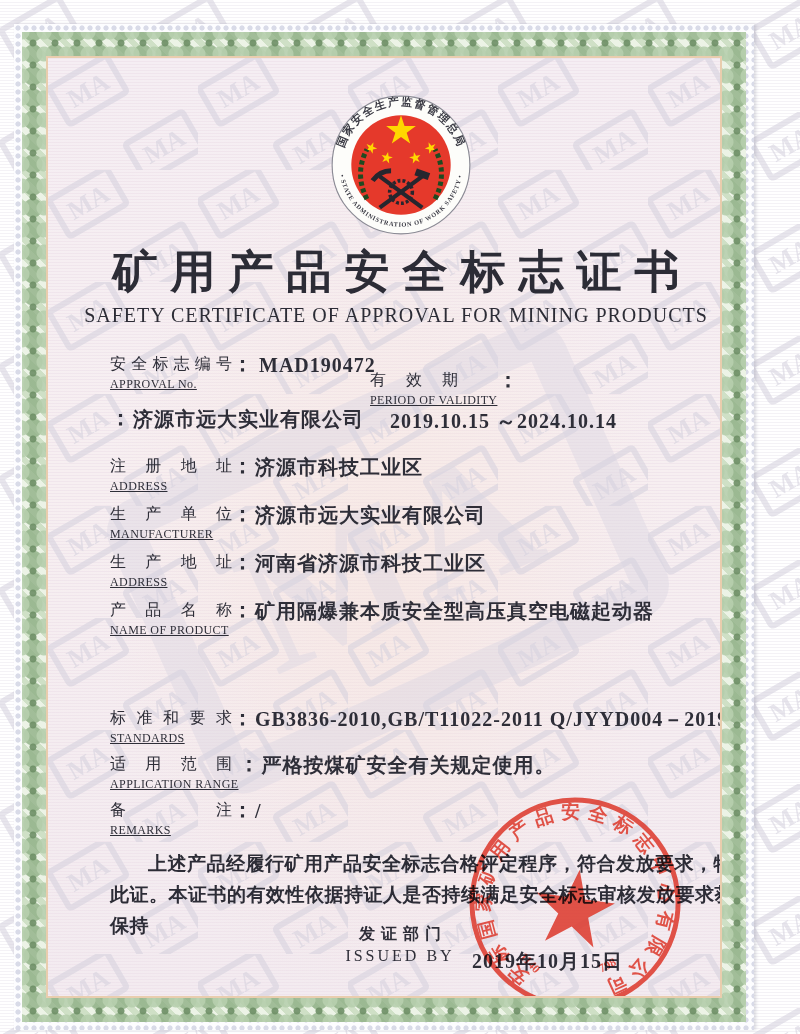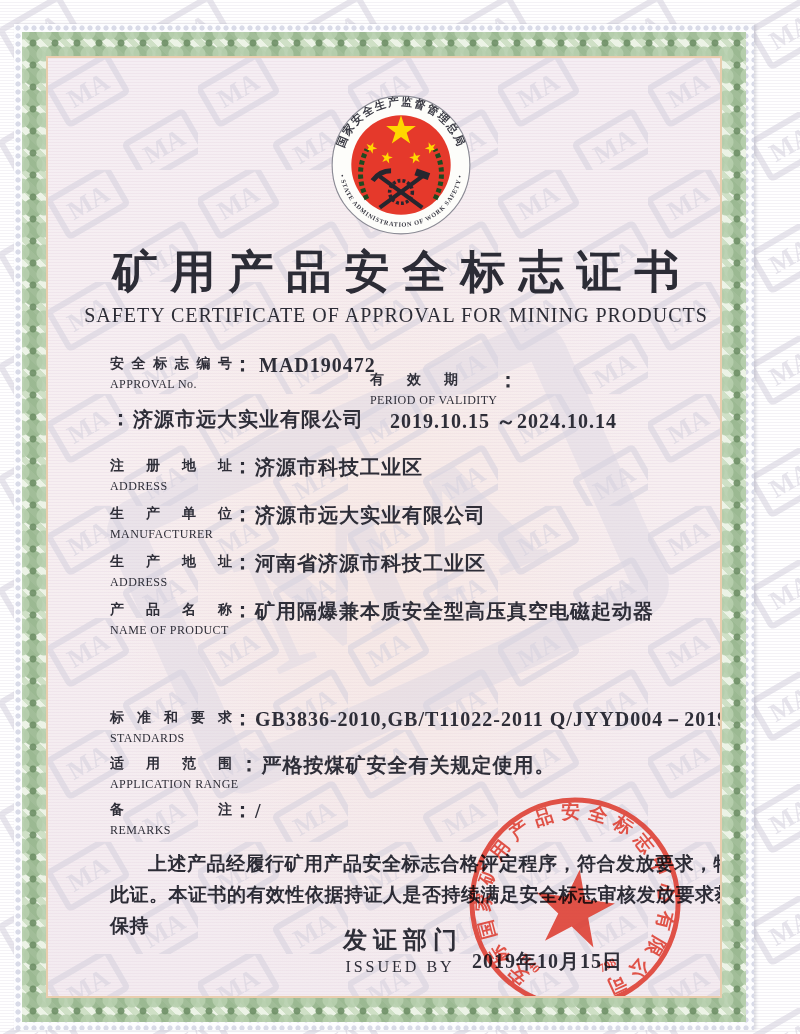--- a/index.html
+++ b/index.html
@@ -40,33 +40,33 @@
     position:absolute;left:0;top:184px;width:672px;text-align:center;
     font-size:45px;font-weight:700;letter-spacing:13px;text-indent:13px;color:#2c2c36;
   }
   .title-en{
     position:absolute;left:0;top:246px;width:672px;text-align:center;
     font-size:20px;font-weight:400;letter-spacing:1px;color:#2c2c36;white-space:nowrap;
   }
   
   .row{position:absolute;left:50px;width:620px;height:46px;}
   .lbl{display:inline-block;vertical-align:top;}
-  .lbl .zh{display:inline-block;width:122px;font-size:14px;font-weight:700;text-align-last:justify;line-height:24px;white-space:nowrap;}
-  .lbl .en{display:block;font-size:12px;letter-spacing:.4px;line-height:15px;white-space:nowrap;margin-top:1px;}
+  .lbl .zh{display:inline-block;width:122px;font-size:16px;font-weight:400;text-align-last:justify;line-height:24px;white-space:nowrap;}
+  .lbl .en{display:block;font-size:12px;letter-spacing:.4px;line-height:15px;white-space:nowrap;margin-top:1px;text-decoration:underline;}
   .colon{display:inline-block;font-size:21px;font-weight:700;line-height:24px;vertical-align:top;}
   .value{display:inline-block;font-size:20px;font-weight:700;letter-spacing:1px;line-height:26px;vertical-align:top;margin-left:2px;white-space:nowrap;}
   .grp2{position:absolute;left:260px;top:16px;}
   .grp2 .zh{width:88px;}
   
   .statement{
     position:absolute;left:50px;top:790px;width:648px;
     font-size:19px;font-weight:600;line-height:31px;text-indent:2em;letter-spacing:.5px;color:#2c2c36;
   }
   .issuedby{position:absolute;left:250px;top:866px;width:180px;text-align:center;}
-  .issuedby .zh{font-size:24px;font-weight:700;letter-spacing:6px;text-indent:6px;}
+  .issuedby .zh{font-size:16px;font-weight:700;letter-spacing:6px;text-indent:6px;}
   .issuedby .en{font-size:16px;letter-spacing:3px;margin-top:2px;}
   .issuedate{position:absolute;left:412px;top:890px;font-size:20px;font-weight:600;letter-spacing:1px;}
   .stamp{position:absolute;left:406px;top:736px;width:218px;height:218px;z-index:3;opacity:.86;mix-blend-mode:multiply;transform:rotate(8deg);}
   svg text{font-family:"Liberation Serif","DejaVu Serif",serif;}
 </style>
 </head>
 <body>
 
 <svg class="wm-layer" width="800" height="1034" aria-hidden="true">
   <defs>

